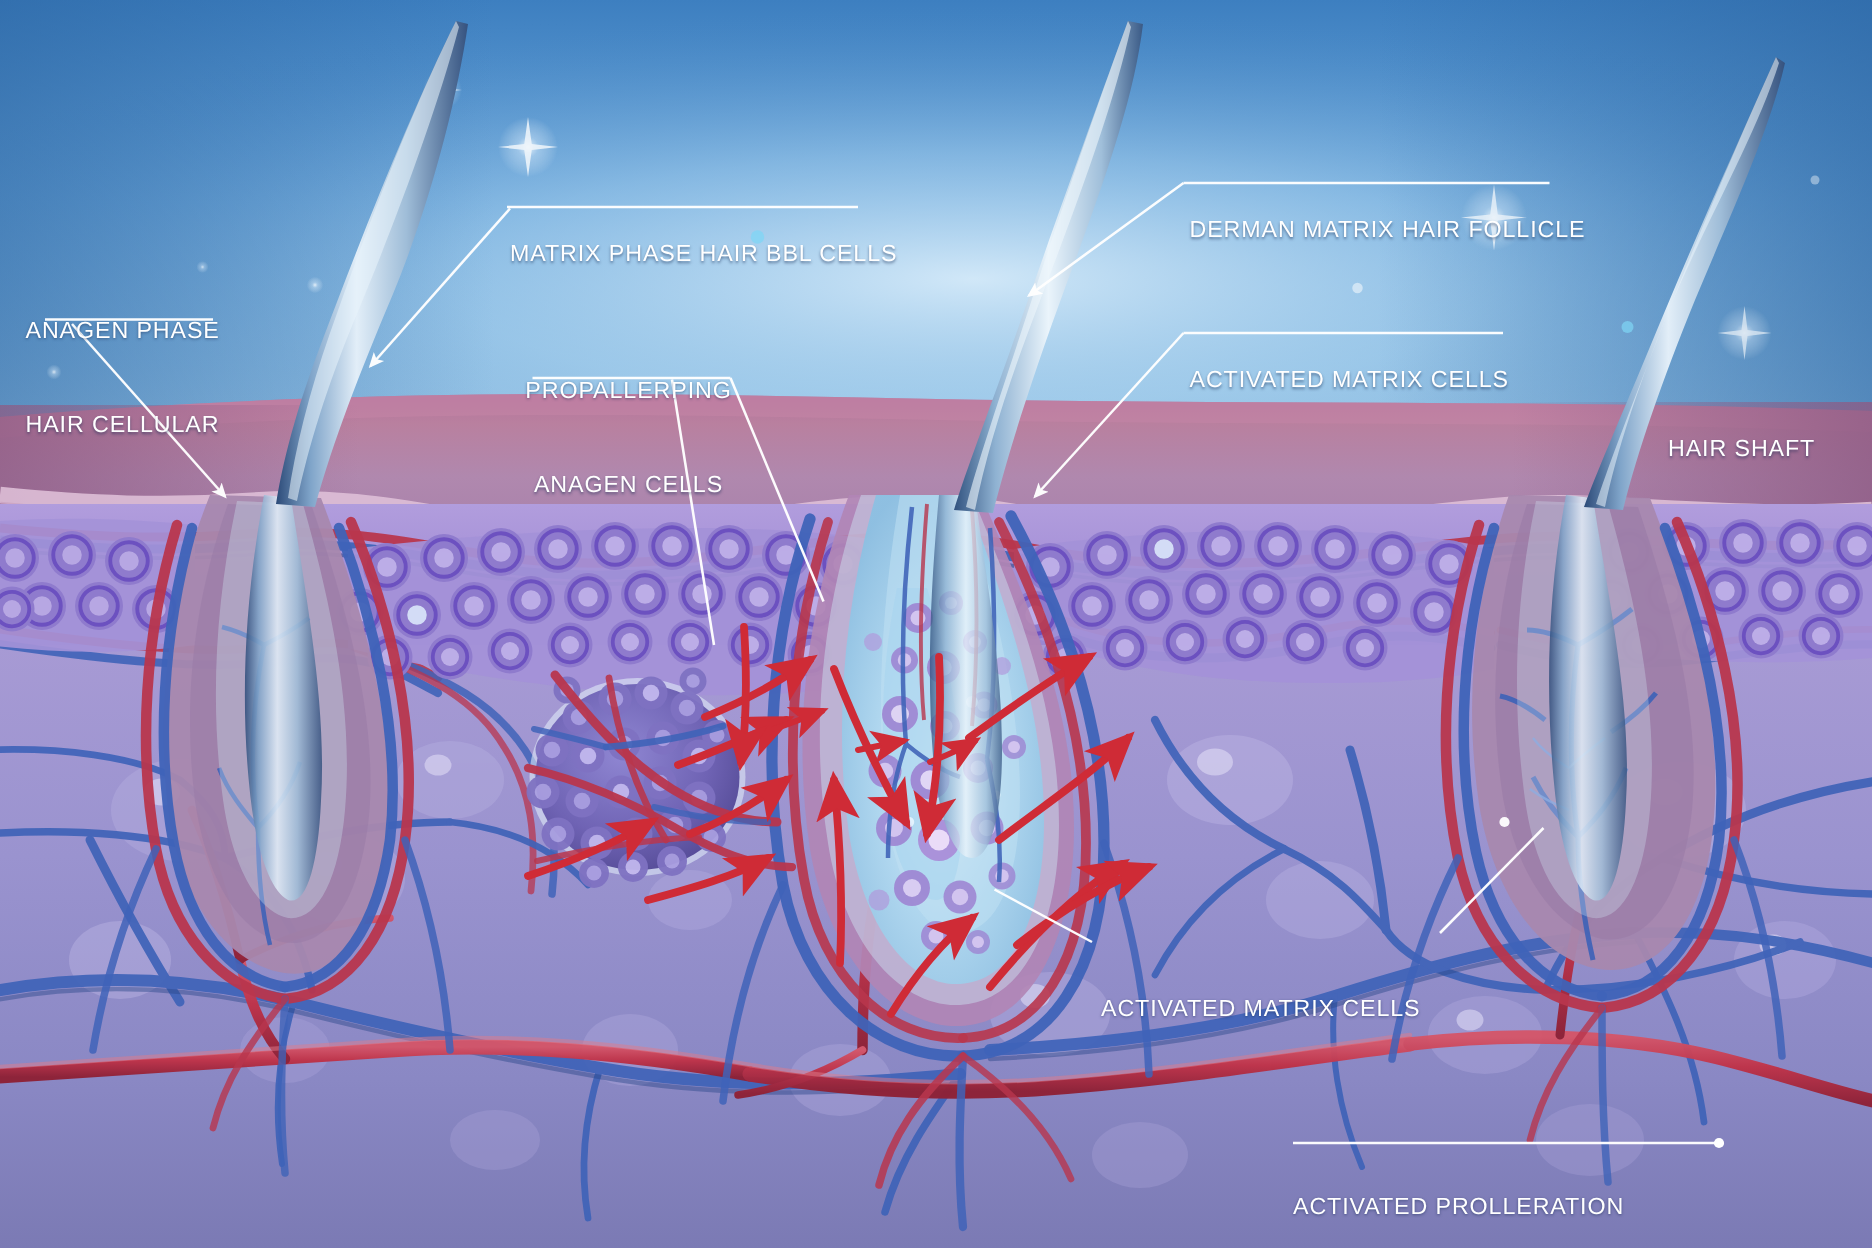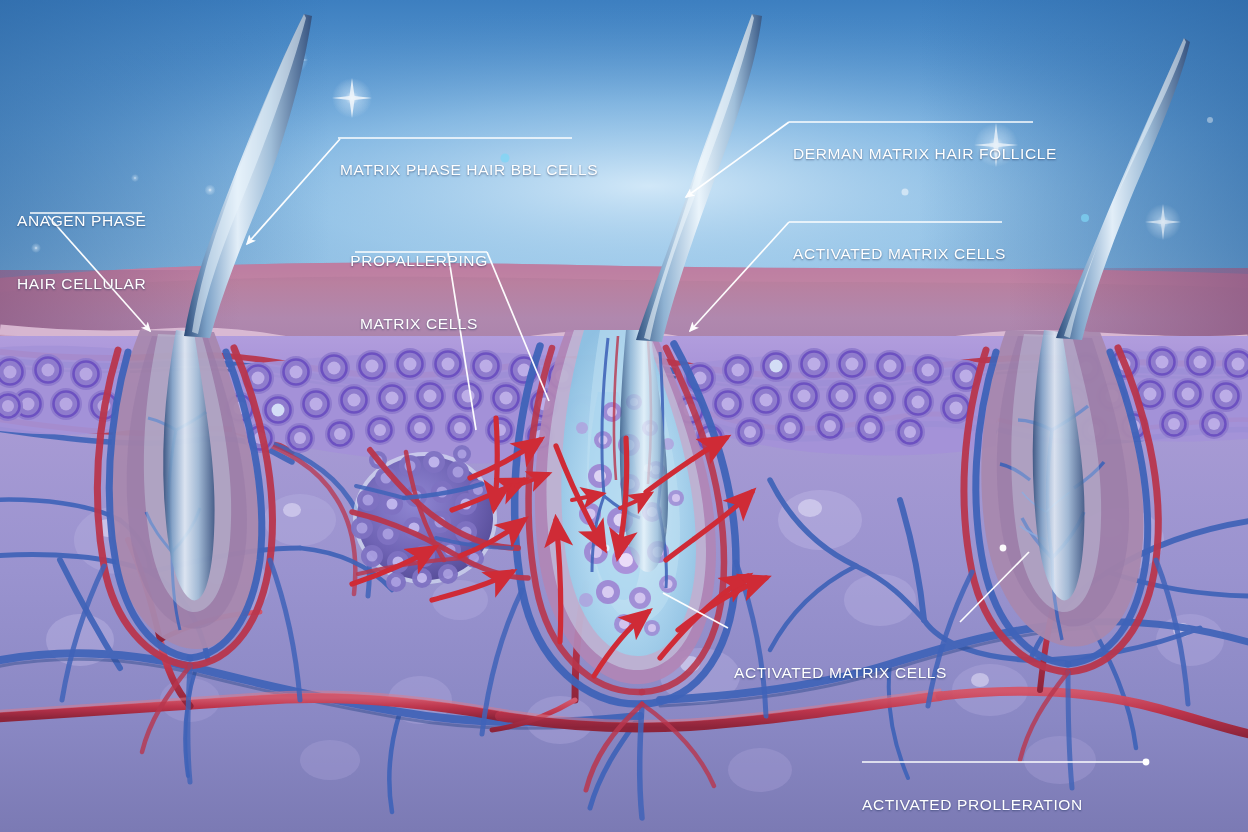--- a/index.html
+++ b/index.html
@@ -1106,31 +1106,34 @@
     <div>ANAGEN PHASE</div>
     <div>HAIR CELLULAR</div>
   </div>
 
   <div class="label" style="left:340px; top:117px;">
     <div>MATRIX PHASE HAIR BBL CELLS</div>
   </div>
 
   <div class="label" style="left:349px; top:208px; text-align:center; width:140px;">
     <div>PROPALLERPING</div>
-    <div>MATRIX CELLS</div>
+    <div>ANAGEN CELLS</div>
   </div>
 
   <div class="label" style="left:793px; top:101px;">
     <div>DERMAN MATRIX HAIR FOLLICLE</div>
   </div>
 
   <div class="label" style="left:793px; top:201px;">
     <div>ACTIVATED MATRIX CELLS</div>
   </div>
 
+  <div class="label" style="left:1112px; top:247px;">
+    <div>HAIR SHAFT</div>
+  </div>
 
   <div class="label" style="left:734px; top:620px;">
     <div>ACTIVATED MATRIX CELLS</div>
   </div>
 
   <div class="label" style="left:862px; top:737px; line-height:27px;">
     <div>ACTIVATED PROLLERATION</div>
     
   </div>
 

